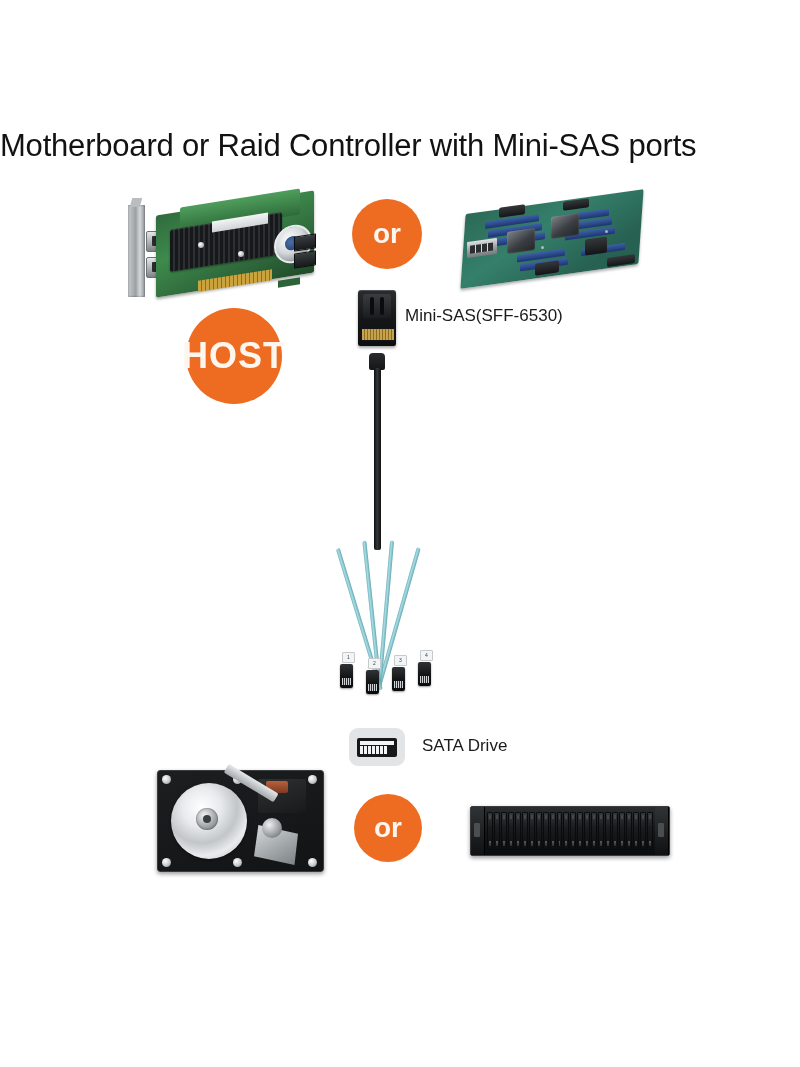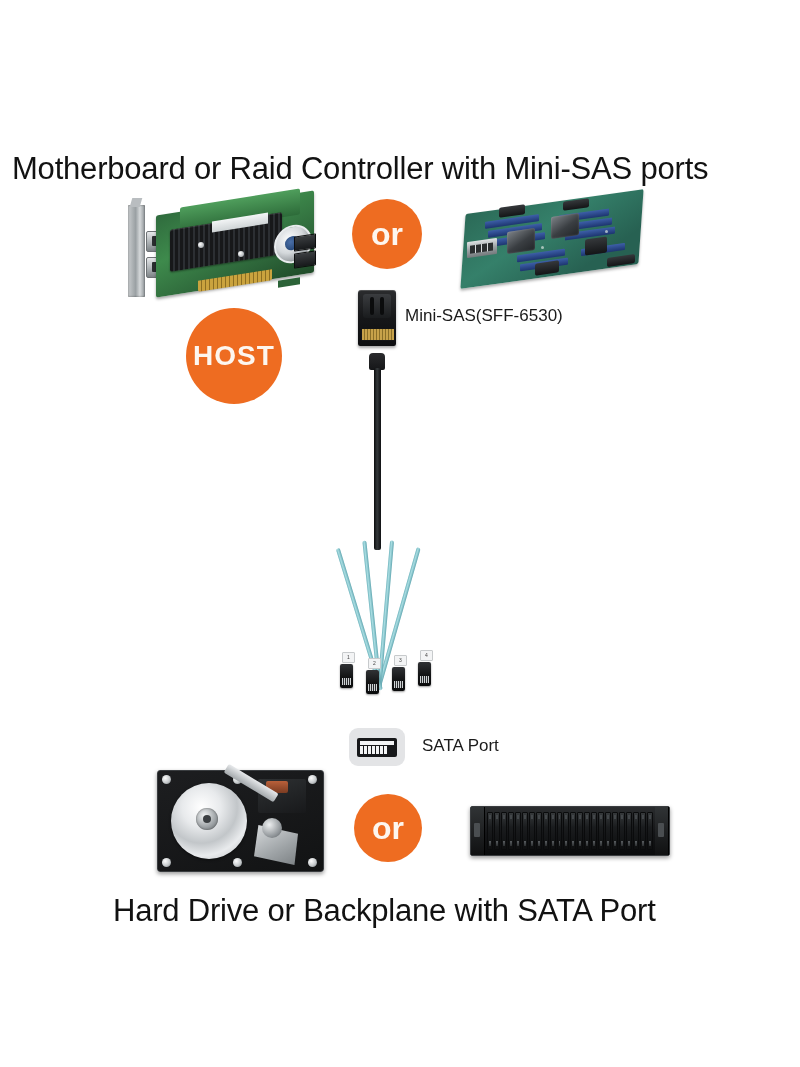--- a/index.html
+++ b/index.html
@@ -8,35 +8,35 @@
     font-family:"Liberation Sans","DejaVu Sans",sans-serif;
     color:#111;
   }
   .stage{position:absolute;left:0;top:0;width:800px;height:1067px;}
 
   
   .title{
     position:absolute;white-space:nowrap;
     font-size:31px;font-weight:400;color:#121212;letter-spacing:-0.2px;
   }
-  #title-top{left:12px;top:128px;margin-top:23px;}
+  #title-top{left:0;top:128px;}
   #title-bottom{left:113px;top:893px;}
 
   
   .badge{
     position:absolute;border-radius:50%;
     background:#ee6c21;
     display:flex;align-items:center;justify-content:center;
     color:#fdf6ef;text-align:center;line-height:1;
   }
-  .badge.small{font-size:32px;font-weight:700;}
+  .badge.small{font-size:28px;font-weight:700;}
   .badge.big{font-weight:700;}
   #badge-or-top{left:352px;top:199px;width:70px;height:70px;}
   #badge-or-bottom{left:354px;top:794px;width:68px;height:68px;}
-  #badge-host{left:186px;top:308px;width:96px;height:96px;font-size:28px;letter-spacing:1px;}
+  #badge-host{left:186px;top:308px;width:96px;height:96px;font-size:36px;letter-spacing:1px;}
   #badge-target{left:186px;top:668px;width:106px;height:106px;font-size:19px;letter-spacing:0.5px;}
 
   
   .lbl{position:absolute;white-space:nowrap;font-size:17px;color:#1b1b1b;}
   #lbl-minisas{left:405px;top:306px;}
   #lbl-sata{left:422px;top:736px;}
 
   
   #raid-card{position:absolute;left:126px;top:195px;width:190px;height:105px;}
   .rc-bracket{position:absolute;left:2px;top:10px;width:17px;height:92px;
@@ -269,21 +269,21 @@
       <div class="sconn" style="left:36px;top:130px;"></div>
       <div class="sconn" style="left:62px;top:127px;"></div>
       <div class="sconn" style="left:88px;top:122px;"></div>
     </div>
   </div>
 
 
   <div id="sata-icon">
     <div class="sata-port"></div>
   </div>
-  <div class="lbl" id="lbl-sata">SATA Port</div>
+  <div class="lbl" id="lbl-sata">SATA Drive</div>
 
   <div id="hdd">
     <div class="hdd-screw" style="left:4px;top:4px;"></div>
     <div class="hdd-screw" style="left:4px;top:87px;"></div>
     <div class="hdd-screw" style="left:75px;top:4px;"></div>
     <div class="hdd-screw" style="left:75px;top:87px;"></div>
     <div class="hdd-screw" style="left:150px;top:4px;"></div>
     <div class="hdd-screw" style="left:150px;top:87px;"></div>
     <div class="hdd-blk"></div>
     <div class="hdd-clamp"></div>
@@ -321,15 +321,14 @@
         <div class="bp-bay"></div>
         <div class="bp-bay"></div>
         <div class="bp-bay"></div>
         <div class="bp-bay"></div>
         <div class="bp-bay"></div>
         <div class="bp-bay"></div>
       </div>
     <div class="bp-ear"></div>
   </div>
 
-  <div class="title" id="title-bottom">Hard Drive or Backplane with SATA Port</div>
 
 </div>
 
 </body></html>

